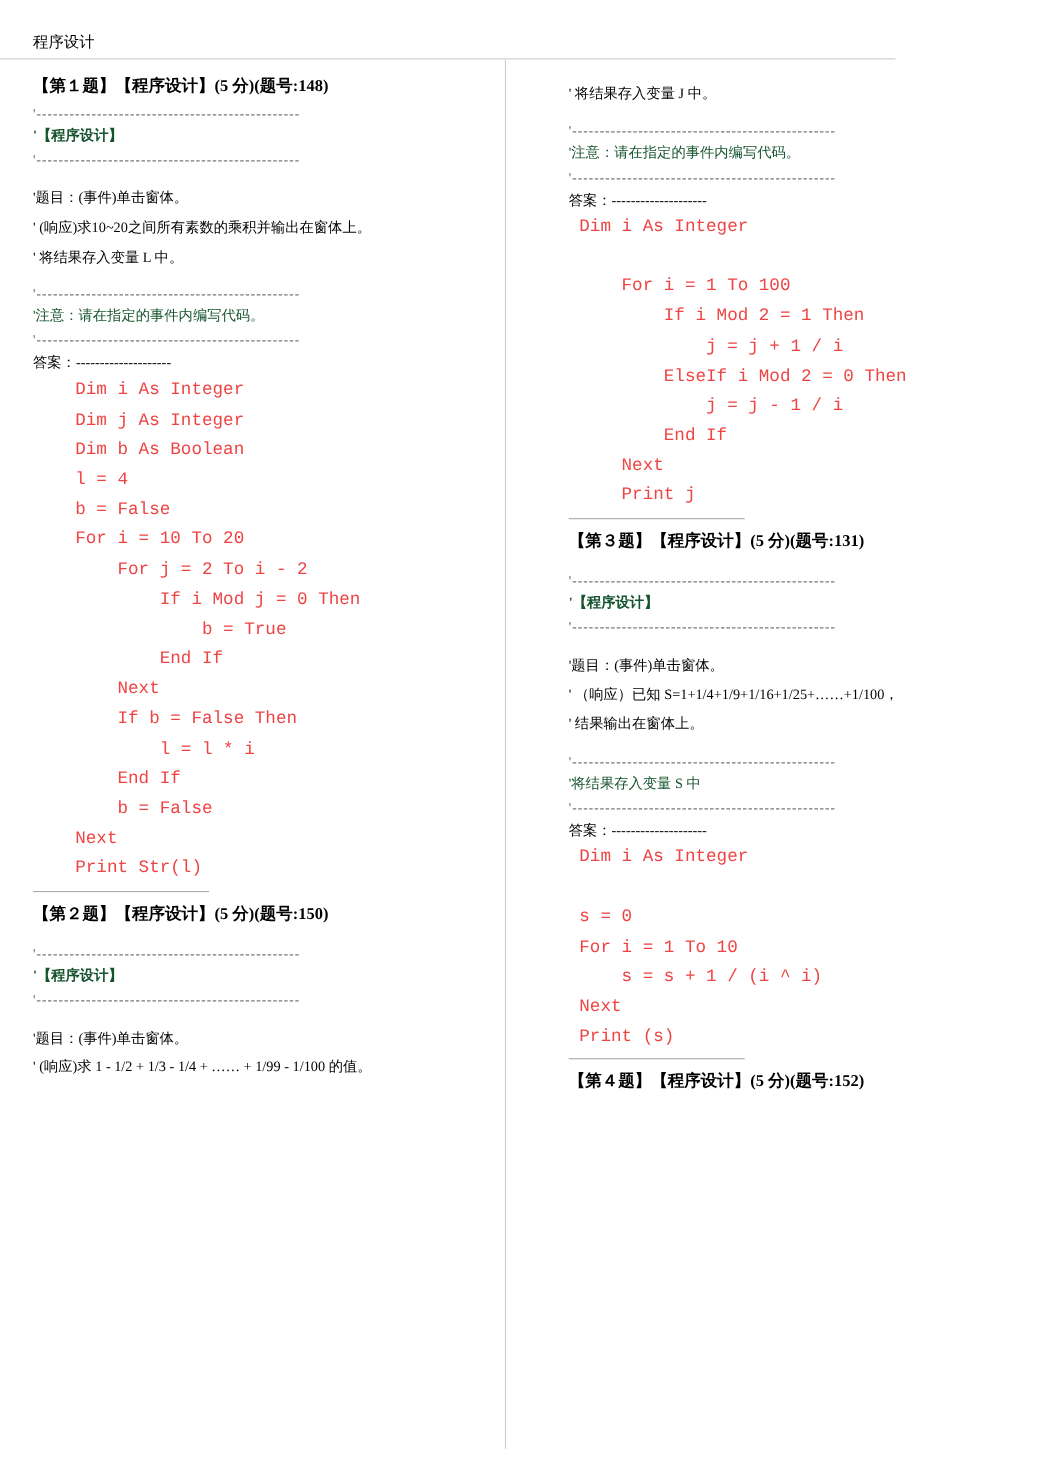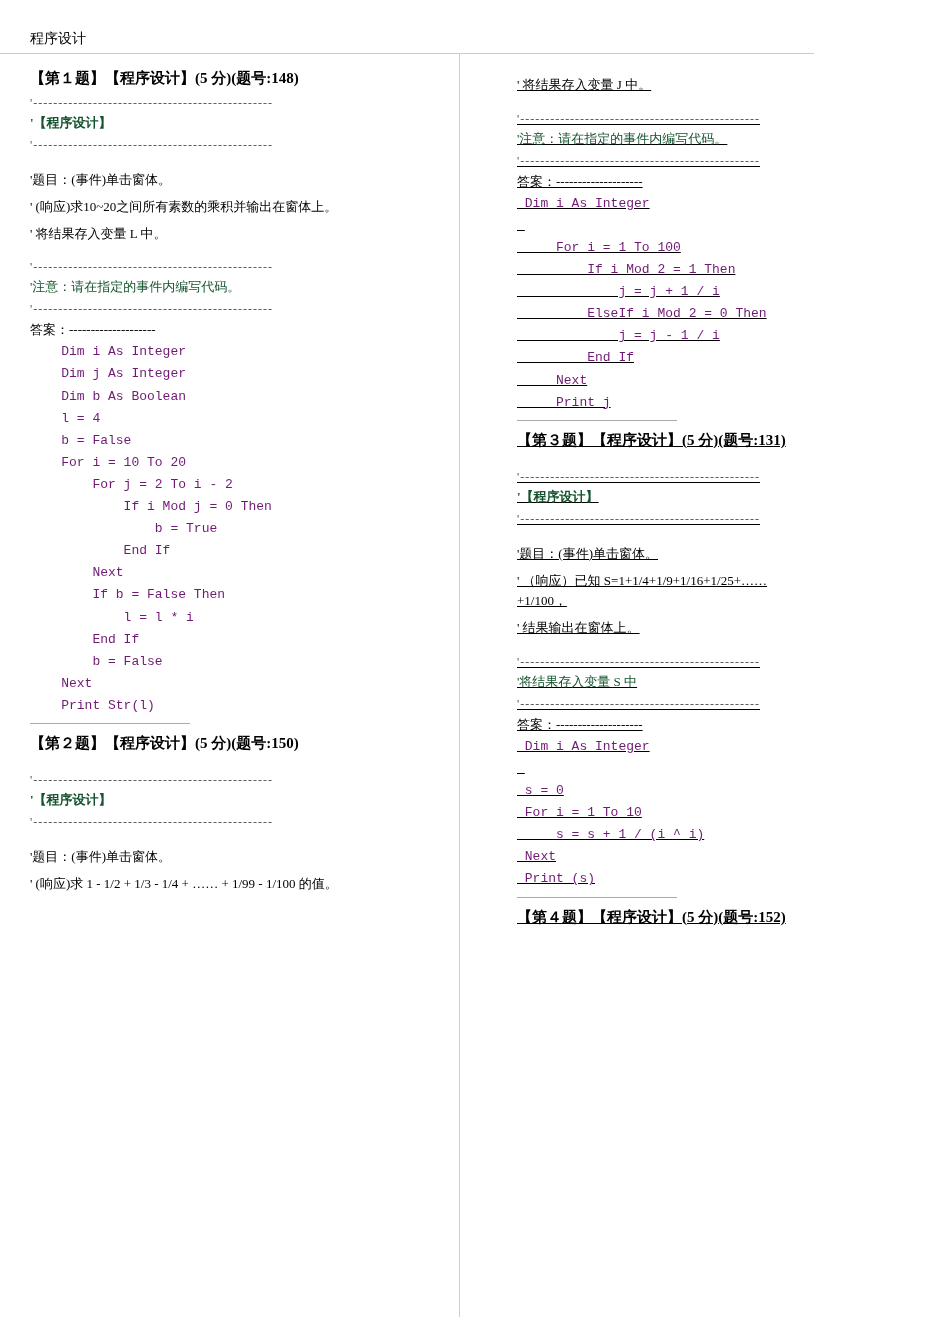--- a/index.html
+++ b/index.html
@@ -34,21 +34,20 @@
     }
     .col-left {
       width: 460px;
       min-width: 460px;
       padding: 15px 25px 15px 30px;
       border-right: 1px solid #ccc;
     }
     .col-right {
       flex: 1;
       padding: 15px 25px 15px 25px;
-      text-decoration: underline;
     }
     .section-title {
       font-weight: bold;
       font-size: 15px;
       margin-bottom: 8px;
       color: #000;
     }
     .divider-line {
       font-size: 12px;
       color: #555;
@@ -67,24 +66,24 @@
       font-size: 13px;
       margin: 6px 0 2px 0;
       line-height: 1.6;
     }
     .answer-label {
       font-size: 13px;
       margin: 4px 0 2px 0;
     }
     .code-block {
       font-family: "Courier New", Courier, monospace;
-      font-size: 13px;
+      font-size: 16px;
       line-height: 1.7;
       margin: 2px 0 4px 0;
-      color: #701a75;
+      color: #ef4444;
     }
     .code-line {
       display: block;
       white-space: pre;
     }
     .separator-short {
       border: none;
       border-top: 1px solid #aaa;
       width: 160px;
       margin: 6px 0;

